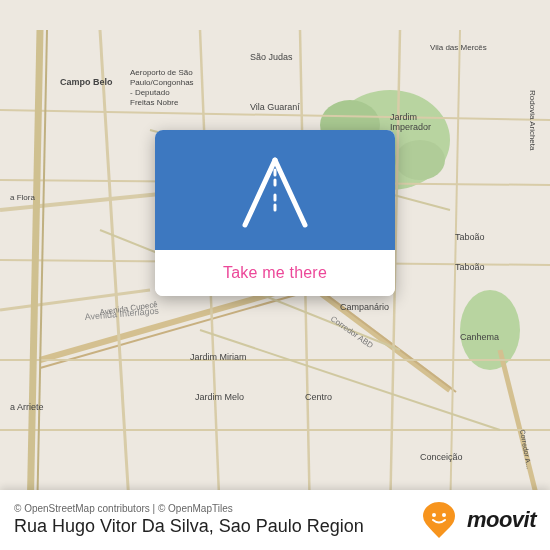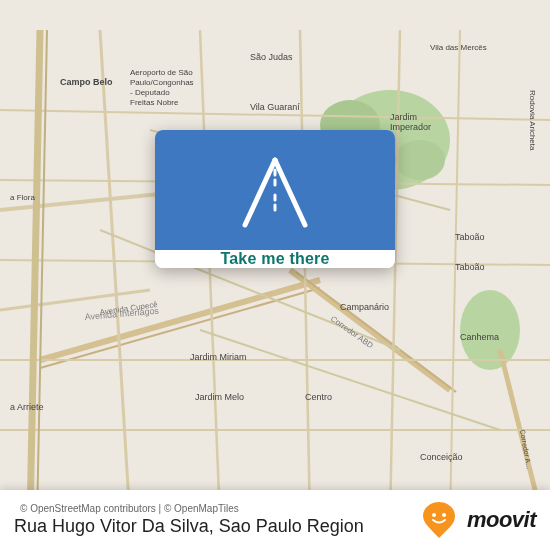--- a/index.html
+++ b/index.html
@@ -51,26 +51,26 @@
 
     
     .road-svg {
       width: 80px;
       height: 80px;
     }
 
     .card-button {
       display: block;
       width: 100%;
-      padding: 0;
+      padding: 14px;
       background: white;
       border: none;
       font-size: 16px;
-      font-weight: 700;
-      color: #0f766e;
+      font-weight: 400;
+      color: #ec4899;
       cursor: pointer;
       text-align: center;
       letter-spacing: 0.2px;
     }
 
     
     .bottom-bar {
       position: absolute;
       bottom: 0;
       left: 0;
@@ -87,21 +87,20 @@
     .bottom-left {
       display: flex;
       flex-direction: column;
       gap: 2px;
       flex: 1;
     }
 
     .attribution-text {
       font-size: 10px;
       color: #666;
-      margin-left: 6px;
     }
 
     .location-text {
       font-size: 18px;
       color: #222;
       font-weight: 500;
     }
 
     .moovit-logo {
       display: flex;

